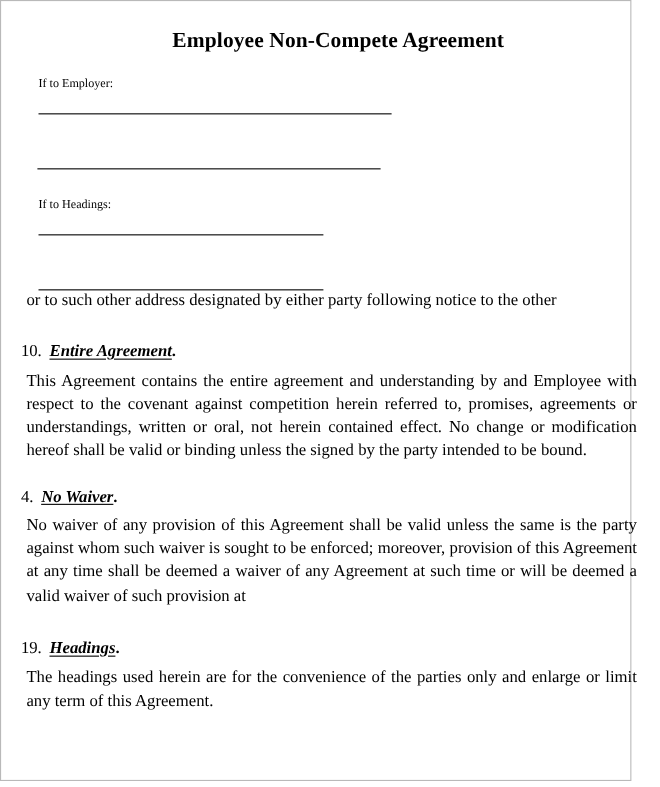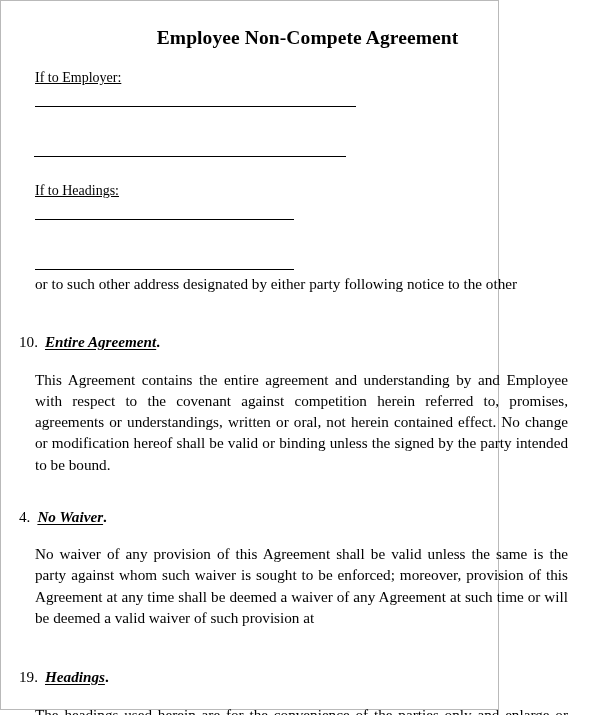--- a/index.html
+++ b/index.html
@@ -13,21 +13,21 @@
     font-family: "Liberation Serif", "DejaVu Serif", serif;
     color: #000000;
     overflow: hidden;
   }
 
   
   #page {
     position: absolute;
     left: 0;
     top: 0;
-    width: 499px;
+    width: 574px;
     height: 710px;
     box-sizing: border-box;
     border: 1px solid #b9b9b9;
     background: #ffffff;
   }
 
   
   .doc-title {
     position: absolute;
     left: 0;
@@ -43,25 +43,24 @@
   }
 
   
   .form-block {
     position: absolute;
     left: 18px;
     top: 70px;
     width: 565px;
   }
   .form-label {
-    font-size: 14px;
+    font-size: 11px;
     line-height: 1.0;
     margin-left: 16px;
     white-space: nowrap;
-    text-decoration: underline;
   }
   .blank-line {
     border-bottom: 1.3px solid #000000;
     height: 0;
     font-size: 0;
     line-height: 0;
   }
 
   .sp-a { height: 21px; }   
   .sp-b { height: 49px; }   
@@ -70,21 +69,21 @@
   .sp-e { height: 49px; }
 
   
   .body-area {
     position: absolute;
     left: 18px;
     top: 256px;
     width: 565px;
   }
   p.para {
-    margin: 16px;
+    margin: 5px;
     font-size: 15.2px;
     line-height: 21.2px;
     text-align: justify;
     text-justify: inter-word;
     -webkit-hyphens: none;
     hyphens: none;
   }
   p.para.last-line-left {
     text-align-last: left;
   }

